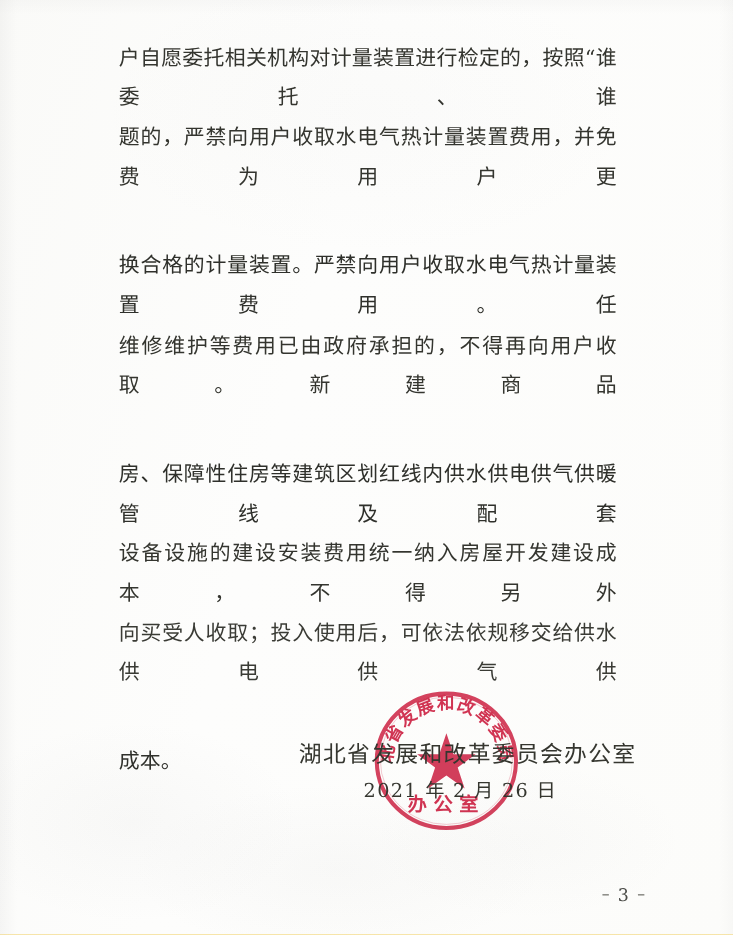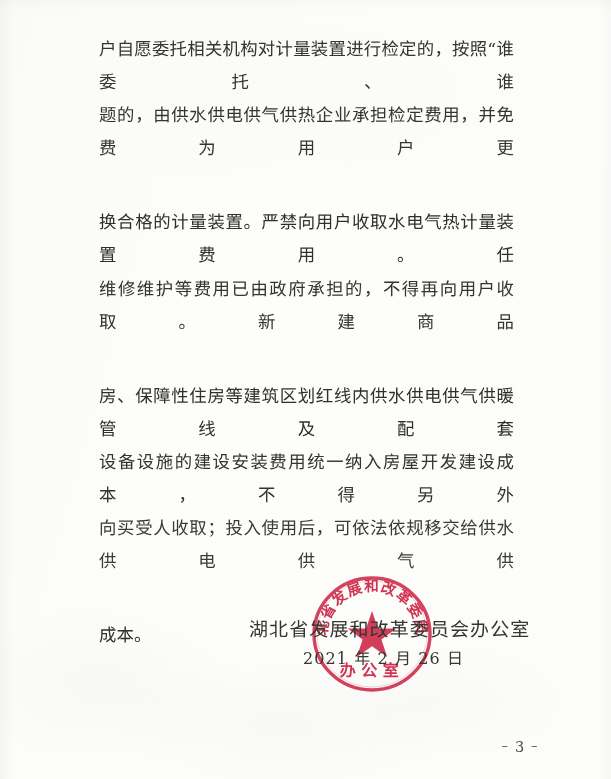--- a/index.html
+++ b/index.html
@@ -156,21 +156,21 @@
 
 <div id="page">
 
   <div id="paper-grain"></div>
   <div id="scan-edges"></div>
 
   <div id="body-text">
 
     <div class="para" id="para-1">
       <span class="tline stretch ink-a">户自愿委托相关机构对计量装置进行检定的，按照“谁委托、谁</span>
-      <span class="tline stretch ink-a">题的，由供水供电供气供热企业承担检定费用，并免费为用户更</span>
+      <span class="tline stretch ink-a">题的，严禁向用户收取水电气热计量装置费用，并免费为用户更</span>
       <span class="tline stretch ink-c">换合格的计量装置。严禁向用户收取水电气热计量装置费用。任</span>
       <span class="tline stretch ink-a">维修维护等费用已由政府承担的，不得再向用户收取。新建商品</span>
       <span class="tline stretch ink-c">房、保障性住房等建筑区划红线内供水供电供气供暖管线及配套</span>
       <span class="tline stretch ink-a">设备设施的建设安装费用统一纳入房屋开发建设成本，不得另外</span>
       <span class="tline stretch ink-b">向买受人收取；投入使用后，可依法依规移交给供水供电供气供</span>
       <span class="tline last ink-c">成本。</span>
     </div>
 
   </div>
 

